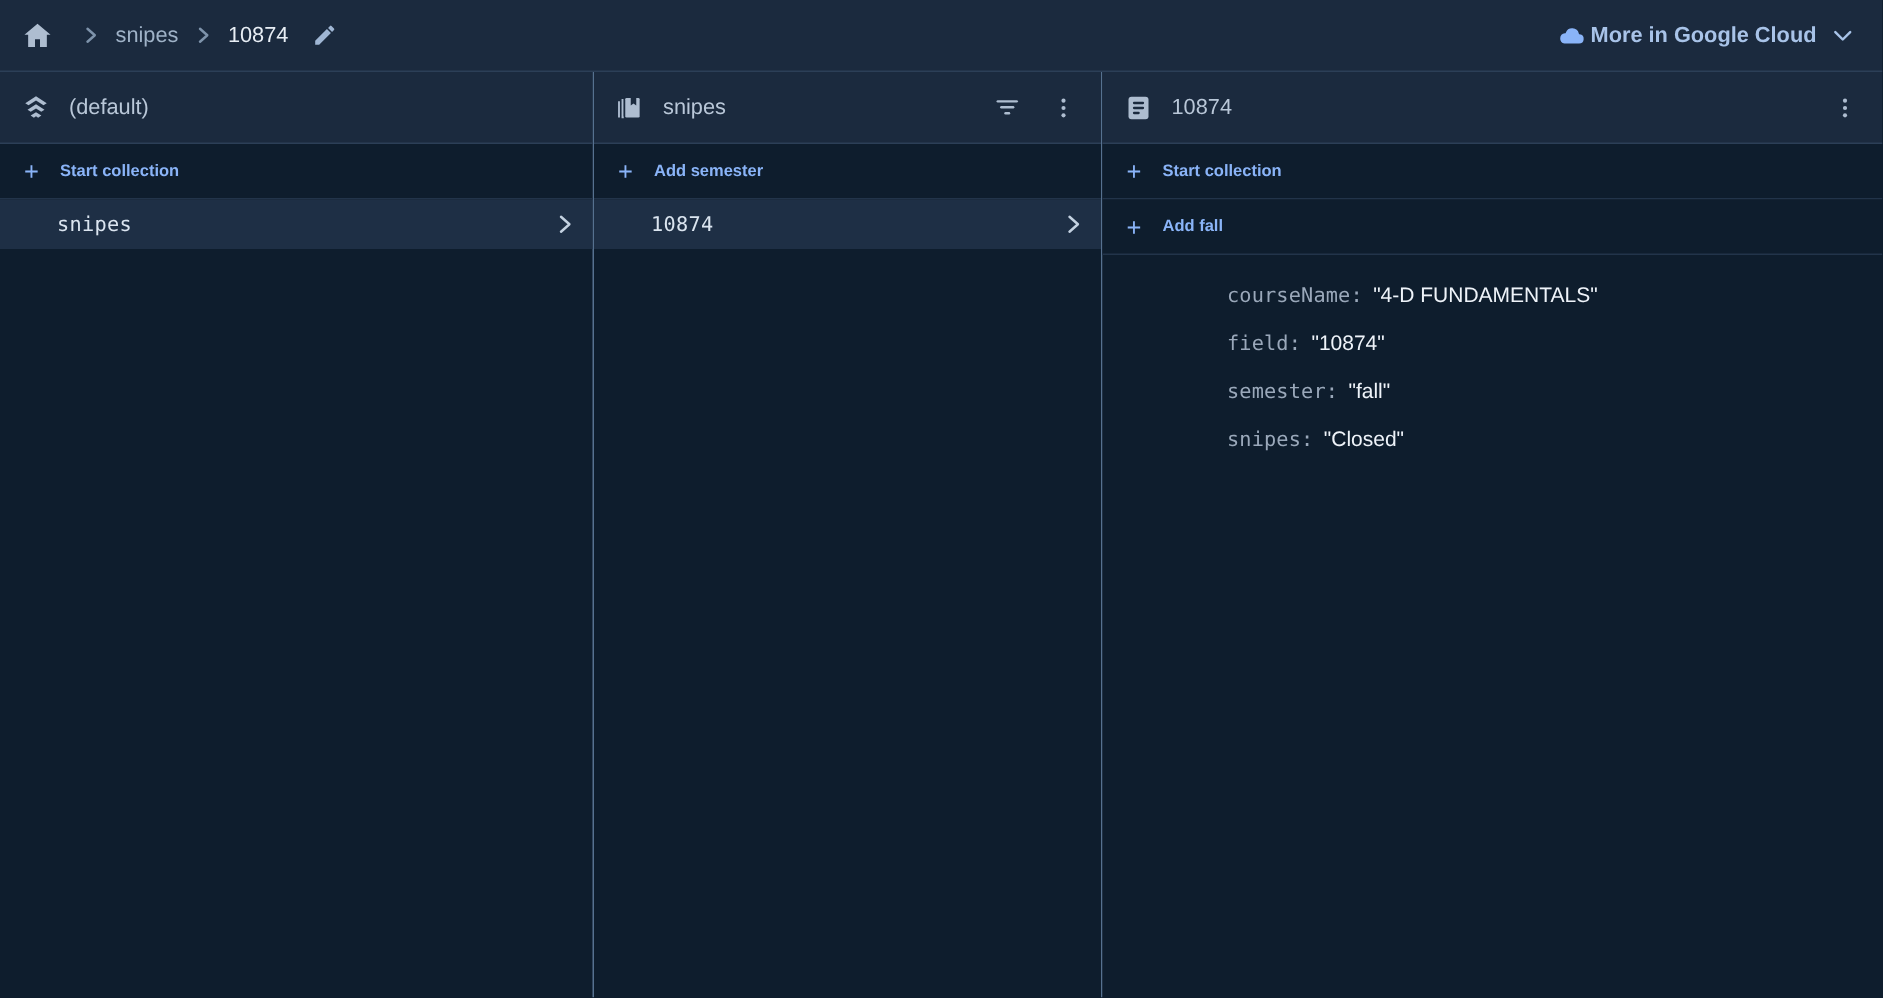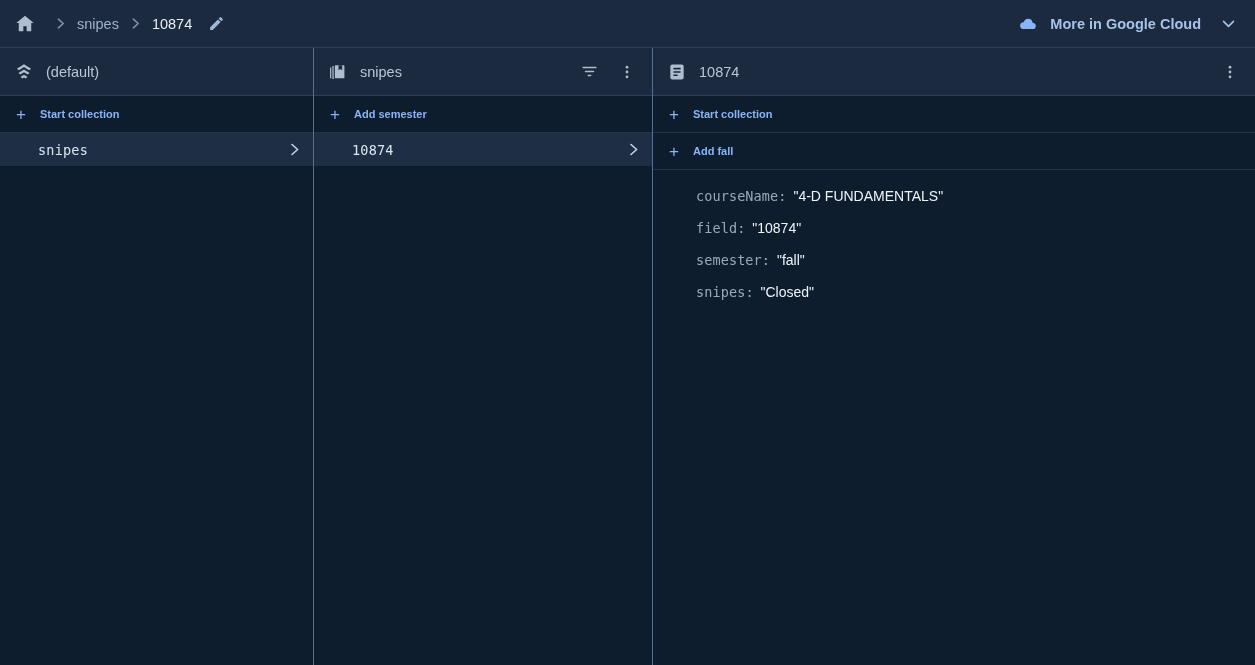--- a/index.html
+++ b/index.html
@@ -66,21 +66,21 @@
     height: 24px;
     margin-left: 12px;
     display: flex;
     align-items: center;
     justify-content: center;
     cursor: pointer;
   }
   .more-cloud {
     display: flex;
     align-items: center;
-    gap: 11px;
+    gap: 1px;
     cursor: pointer;
     padding: 4px 2px;
   }
   .more-cloud .label {
     color: #a8c3e8;
     font-size: 14.5px;
     font-weight: bold;
   }
   .cloud-icon { display:flex; align-items:center; }
   .chev-down { display:flex; align-items:center; margin-left: 8px; }
@@ -90,21 +90,21 @@
     display: flex;
     height: 617px;
   }
   .col {
     display: flex;
     flex-direction: column;
     background: #0e1d2d;
     box-sizing: border-box;
     position: relative;
   }
-  .col-left   { width: 314px; border-right: 1px solid #56718f; }
+  .col-left   { width: 396px; border-right: 1px solid #56718f; }
   .col-mid    { width: 339px; border-right: 1px solid #56718f; }
   .col-right  { flex: 1; }
 
   .col-header {
     height: 48px;
     background: #1b2a3e;
     display: flex;
     align-items: center;
     padding: 0 12px 0 14px;
     box-sizing: border-box;
@@ -191,20 +191,21 @@
     align-items: baseline;
     padding: 0 0 0 43px;
     height: 32px;
     white-space: nowrap;
   }
   .field-key {
     font-family: "DejaVu Sans Mono", monospace;
     font-size: 13.5px;
     color: #9aa8ba;
     letter-spacing: 0.1px;
+    margin-left: 40px;
   }
   .field-colon {
     font-family: "DejaVu Sans Mono", monospace;
     font-size: 13.5px;
     color: #9aa8ba;
     margin-right: 7px;
   }
   .field-val {
     font-family: "Liberation Sans", sans-serif;
     font-size: 14px;

